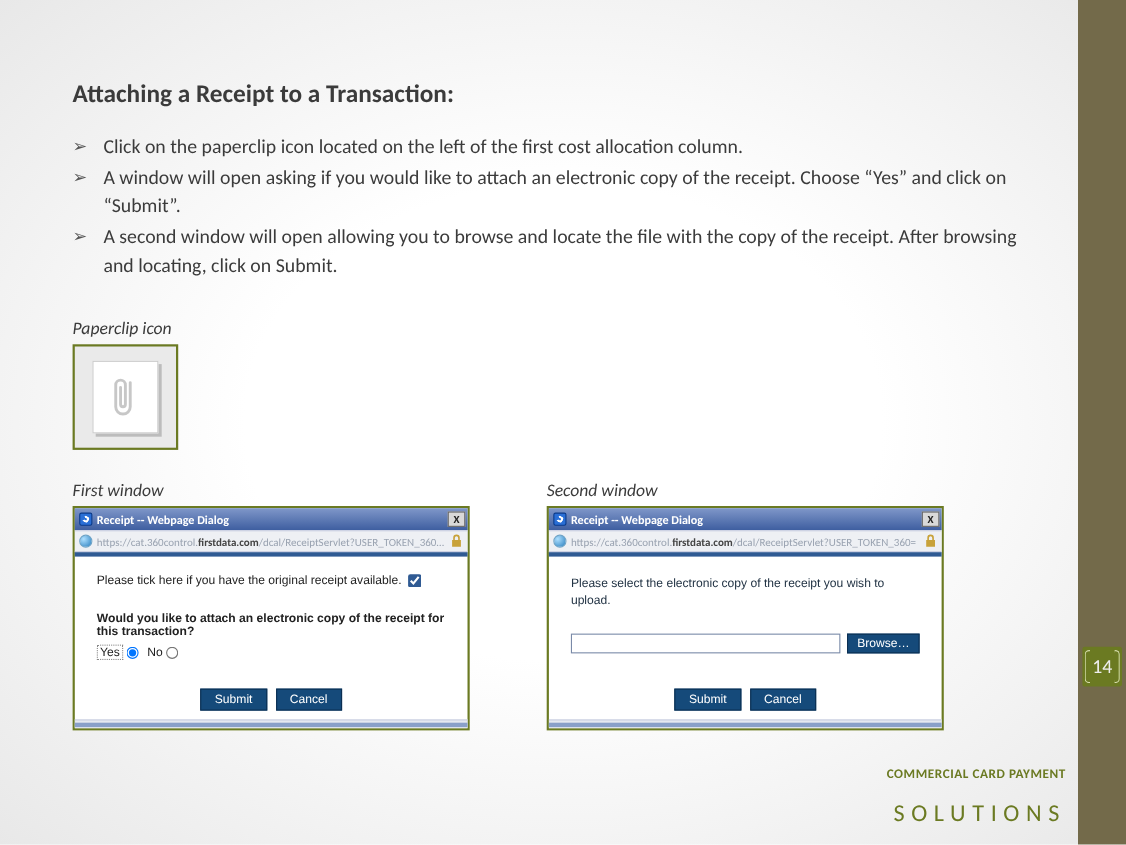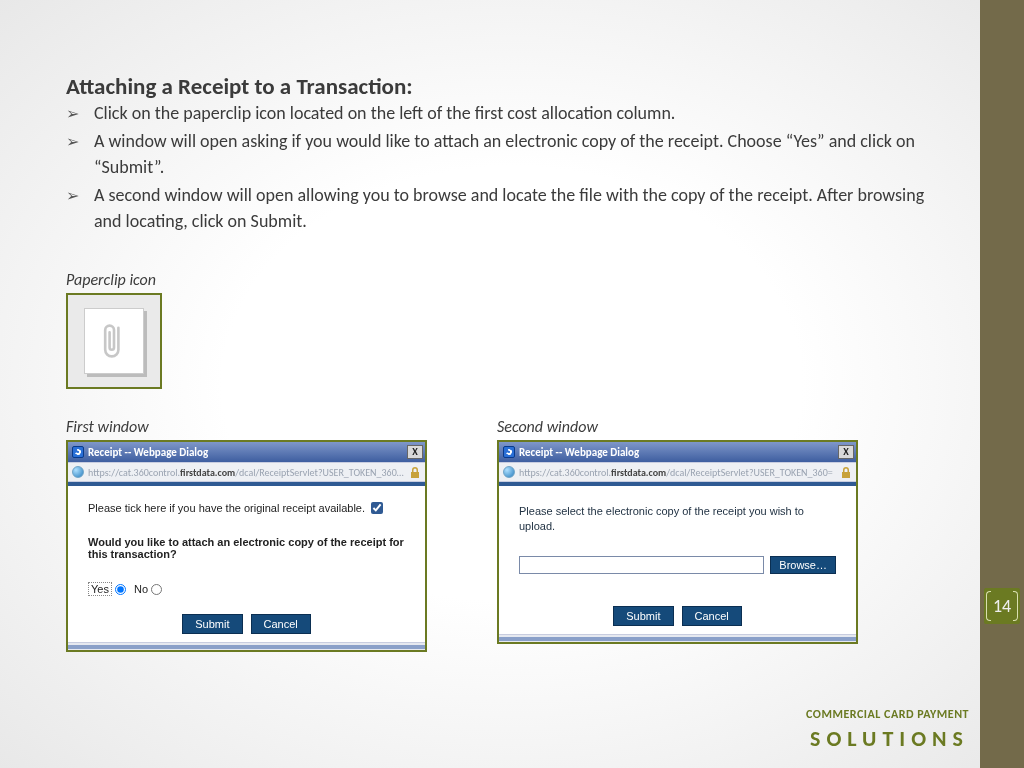--- a/index.html
+++ b/index.html
@@ -26,24 +26,24 @@
   .page-badge::before, .page-badge::after {
     content:""; position:absolute; width:4px; height:28px; border:1px solid #d9e0b0; border-right:0; border-radius:4px 0 0 4px;
   }
   .page-badge::before { left:2px; border-right:none; }
   .page-badge::after  { right:2px; border-left:none; border-right:1px solid #d9e0b0; border-radius:0 4px 4px 0; }
 
   .brand {
     position: absolute; right: 55px; bottom: 18px; text-align: right; line-height: 1;
   }
   .brand .l1 { color:#6b7a22; font-weight:800; font-size:12px; letter-spacing:0.5px; }
-  .brand .l2 { color:#6b7a22; font-weight:700; font-size:22px; letter-spacing:6px; margin-top:8px; }
+  .brand .l2 { color:#6b7a22; font-weight:400; font-size:22px; letter-spacing:6px; margin-top:18px; }
 
   .content { position:absolute; left:66px; top:72px; width:870px; }
-  .title { color:#3b3b3b; font-size:23px; font-weight:700; margin-bottom:0; }
+  .title { color:#3b3b3b; font-size:23px; font-weight:700; margin-bottom:20px; }
   ul.chev { list-style:none; padding-left:0; }
   ul.chev li { position:relative; padding-left:28px; color:#3b3b3b; font-size:18px; line-height:1.45; margin-bottom:2px; }
   ul.chev li::before {
     content:"➢"; position:absolute; left:0; top:2px; color:#555; font-size:16px;
   }
 
   .label-caption { color:#3b3b3b; font-style:italic; font-size:16px; margin-top:36px; margin-bottom:4px; }
 
   .paperclip-box {
     width:96px; height:96px; border:2px solid #6b7a22; background:#eaeaea; position:relative;
@@ -79,21 +79,21 @@
   .dlg-urlbar .url { flex:1; font-size:10px; color:#9aa3b1; white-space:nowrap; overflow:hidden; text-overflow:ellipsis; }
   .dlg-urlbar .url b { color:#444; font-weight:700; }
   .dlg-urlbar .lock { width:12px;height:14px;}
   .dlg-urlbar .lock svg{width:12px;height:14px;fill:#c8a23a;}
 
   .dlg-sep { height:4px; background:#2f5a93; }
   .dlg-body { padding:16px 20px 10px 20px; font-family: Tahoma, Arial, sans-serif; font-size:11px; color:#222; min-height:112px; position:relative; }
   .dlg-body .row1 { display:flex; align-items:flex-end; gap:6px; margin-bottom:22px; }
   .dlg-body .chk { width:12px; height:12px; accent-color:#2f5a93; }
   .dlg-body .q { font-weight:700; margin-bottom:6px; }
-  .dlg-body .opts { display:flex; align-items:center; gap:8px;margin-top:16px; }
+  .dlg-body .opts { display:flex; align-items:center; gap:8px; }
   .dlg-body .opts label { display:flex; align-items:center; gap:3px; font-size:11px; }
   .dlg-body .opts input[type=radio]{ width:11px;height:11px; }
   .yesbox { border:1px dotted #888; padding:0 2px; }
 
   .dlg-body2 { padding:18px 20px 10px 20px; font-family: Tahoma, Arial, sans-serif; font-size:11px; color:#222; min-height:112px; }
   .dlg-body2 .msg { color:#234; font-size:11px; margin-bottom:22px; line-height:1.35; }
   .dlg-body2 .filerow { display:flex; align-items:center; gap:6px; }
   .dlg-body2 .file-input { flex:1; height:18px; border:1px solid #7a8aa8; background:#fff; }
   .browse-btn {
     height:18px; padding:0 8px; font-size:11px; color:#fff;

